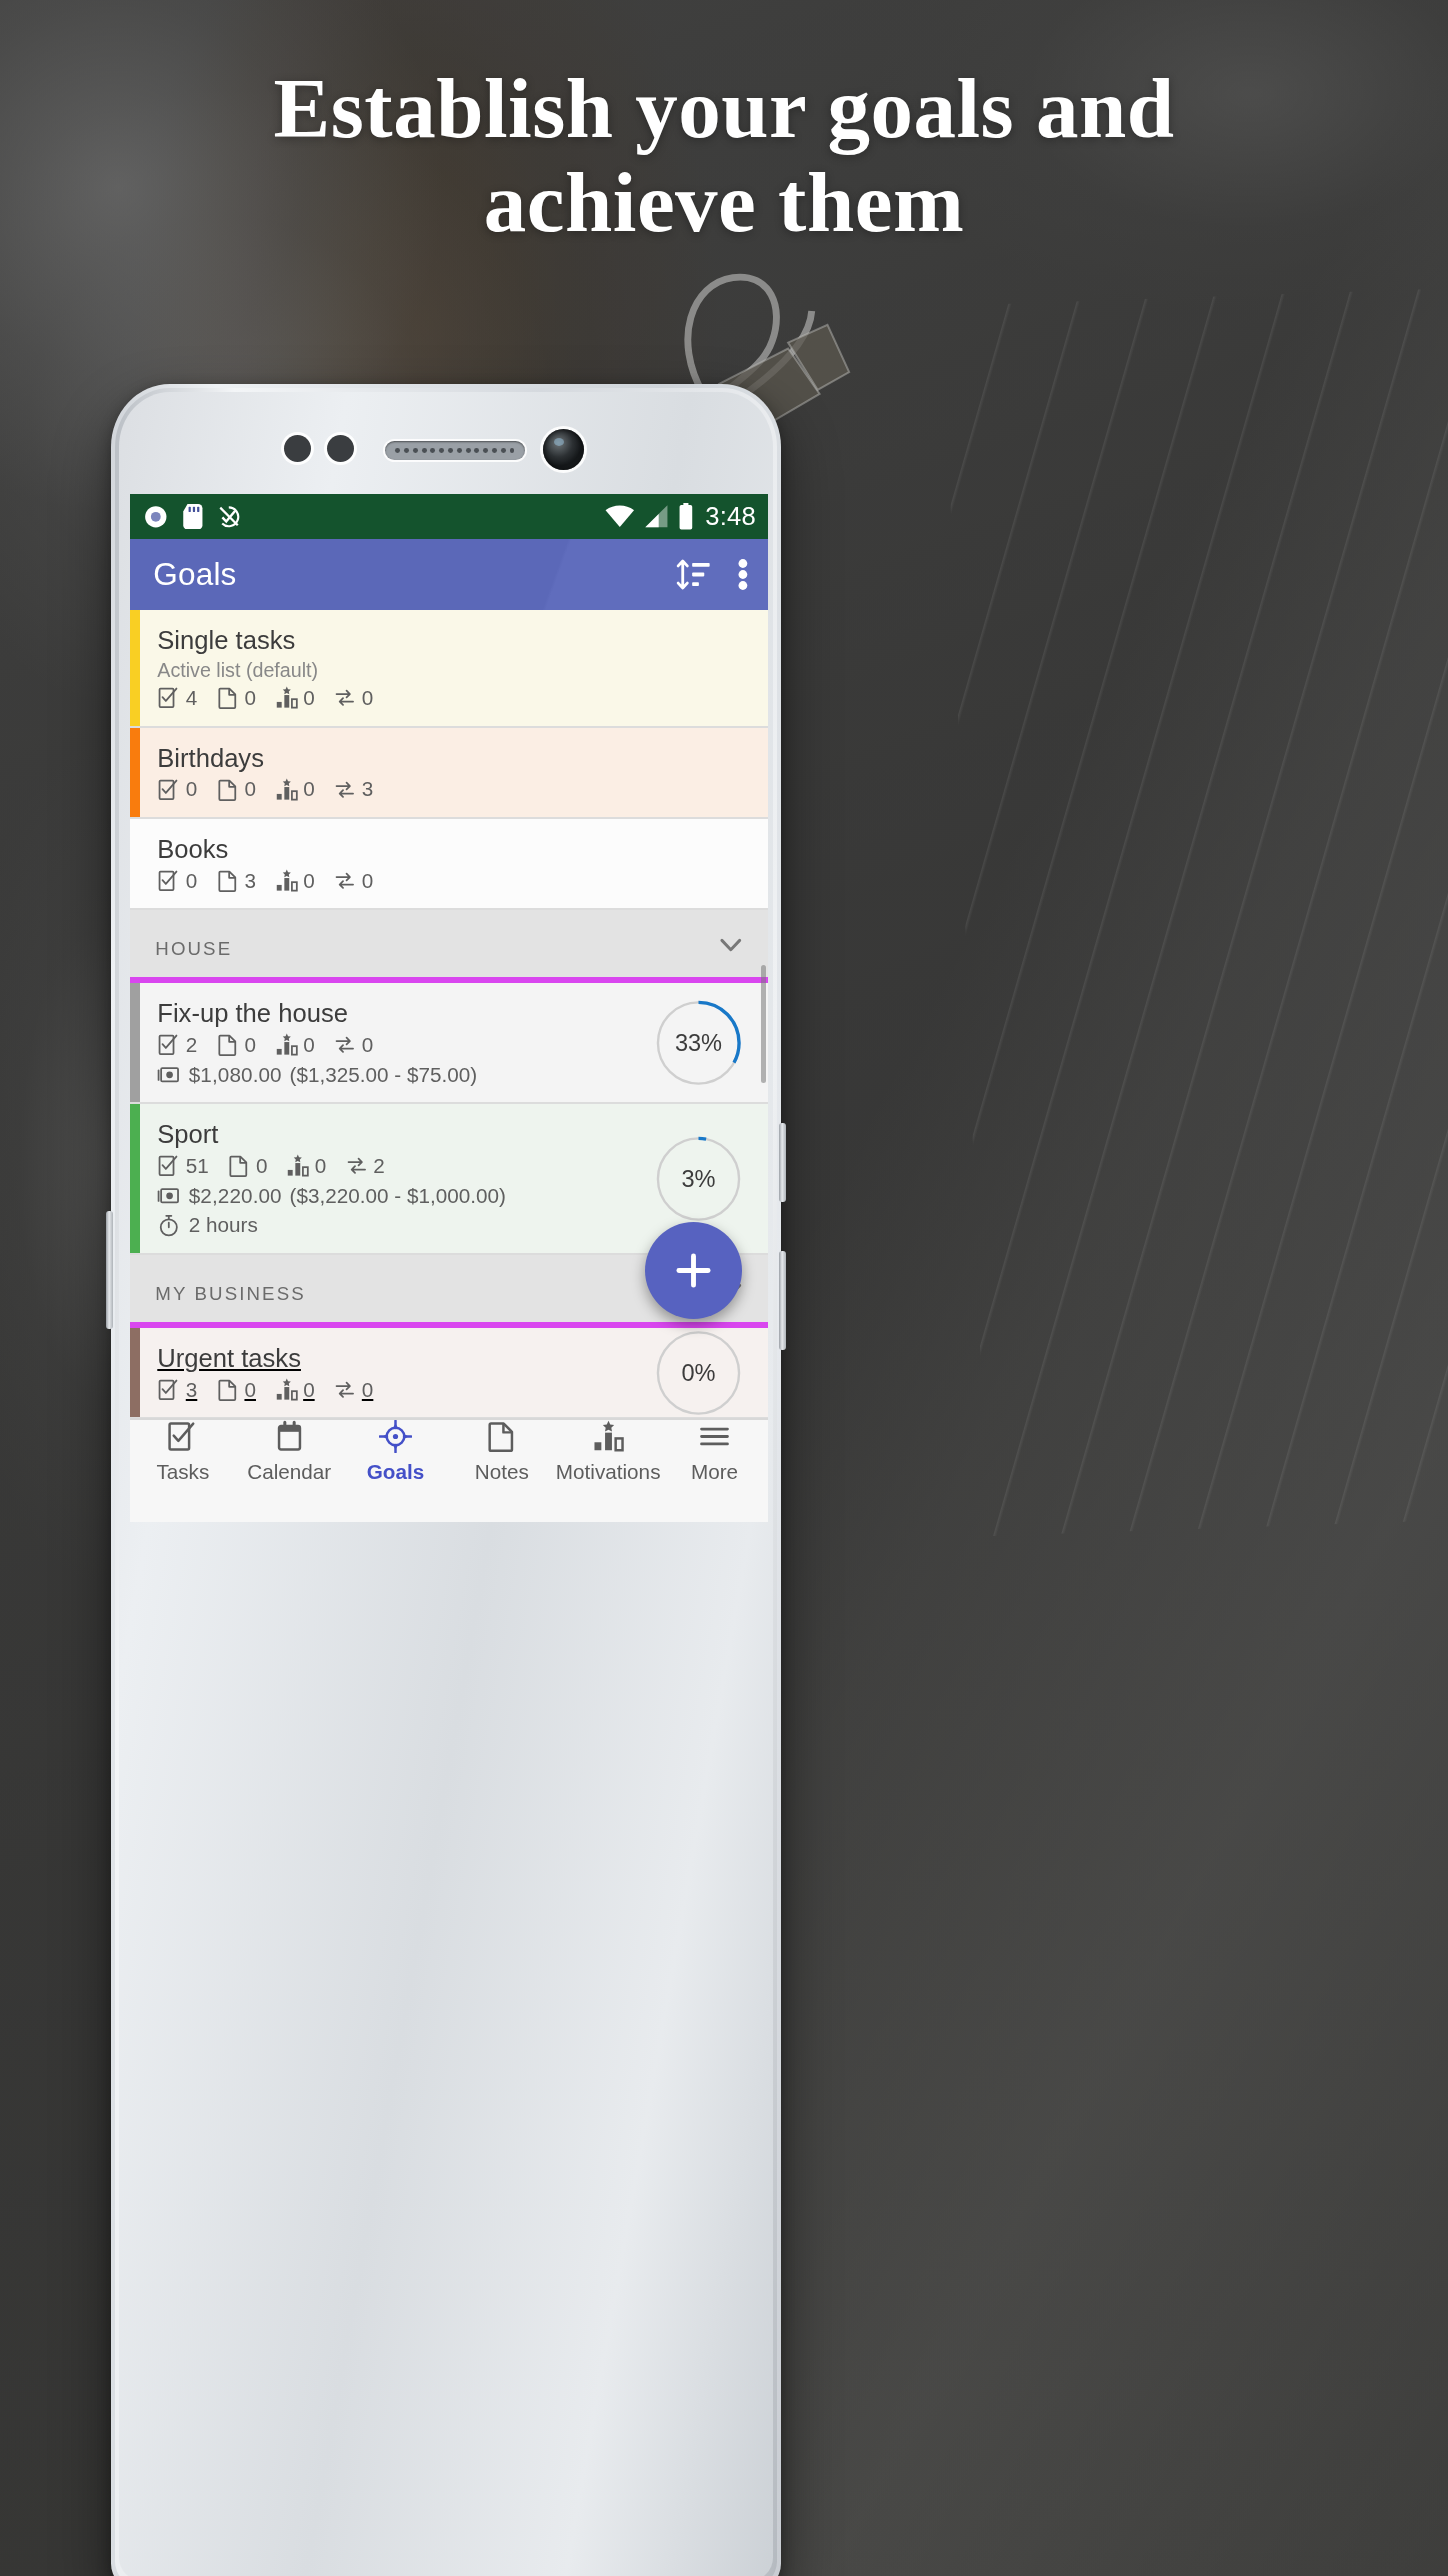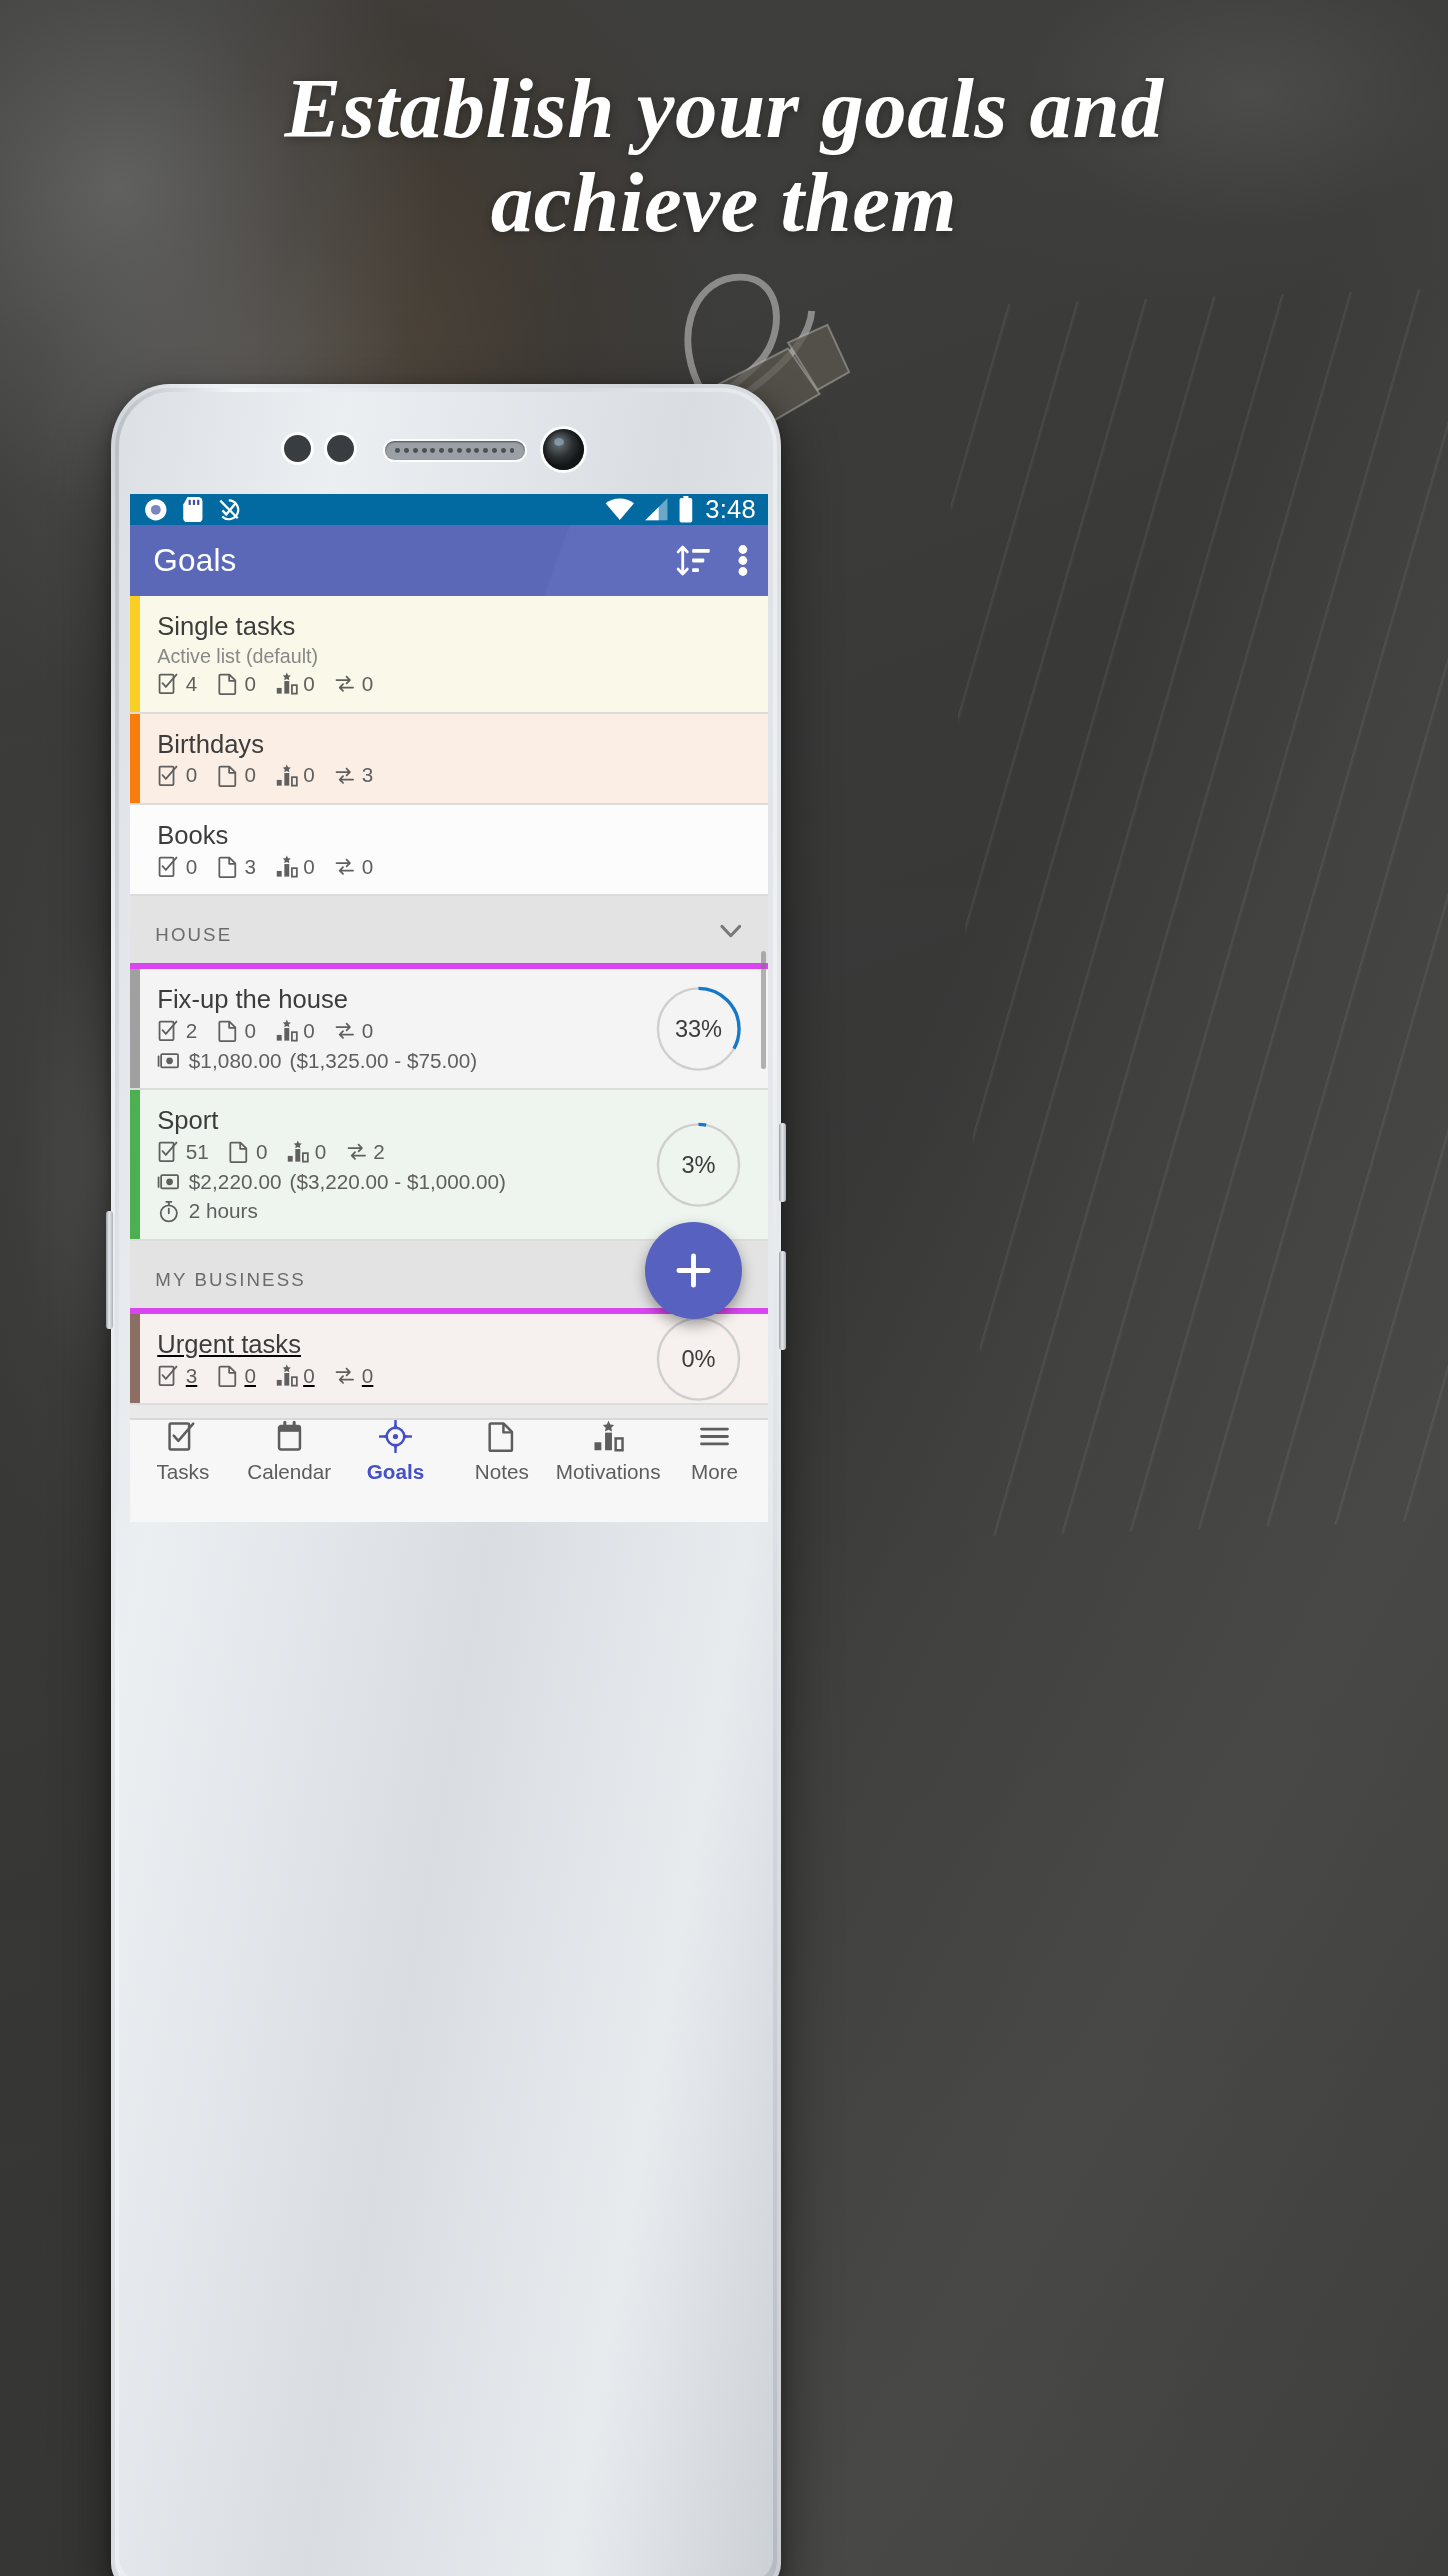--- a/index.html
+++ b/index.html
@@ -61,21 +61,20 @@
     left: 0; right: 0;
     text-align: center;
     color: #ffffff;
     font-family: "Liberation Serif", "DejaVu Serif", serif;
     font-size: 85px;
     line-height: 1.11;
     letter-spacing: 0.5px;
     text-shadow: 0 2px 9.9px rgba(0,0,0,0.32);
     padding: 0 51px;
     white-space: pre-line;
-    font-style: italic;
   }
 
   
   #phone {
     position: absolute;
     left: 111px;
     top: 384px;
     width: 670px;
     height: 2207px;
   }
@@ -158,22 +157,22 @@
     height: 1028px;
     background: #fafafa;
     overflow: hidden;
     display: flex;
     flex-direction: column;
     font-family: "Liberation Sans", sans-serif;
   }
 
   
   #statusbar {
-    height: 31px;
-    background: #0369a1;
+    height: 45px;
+    background: #14532d;
     display: flex;
     align-items: center;
     padding: 0 11.8px 0 13.8px;
     color: #fff;
     flex: none;
   }
   #status-left { display: flex; align-items: center; gap: 12.8px; }
   #status-right { margin-left: auto; display: flex; align-items: center; gap: 8.9px; }
   #clock { font-size: 25.6px; font-weight: 500; letter-spacing: 0.2px; margin-left: 3px; }
 

